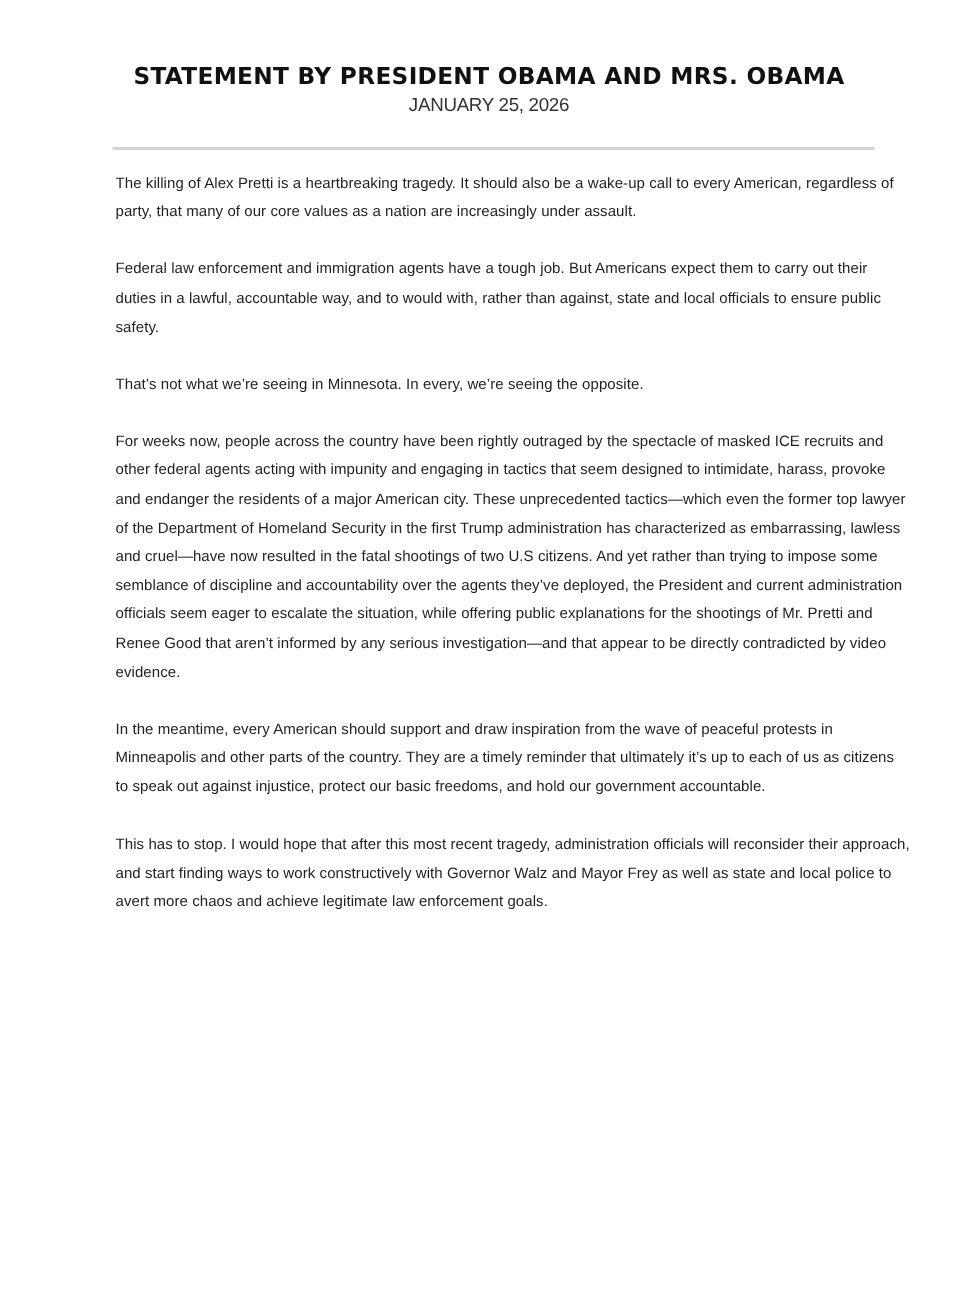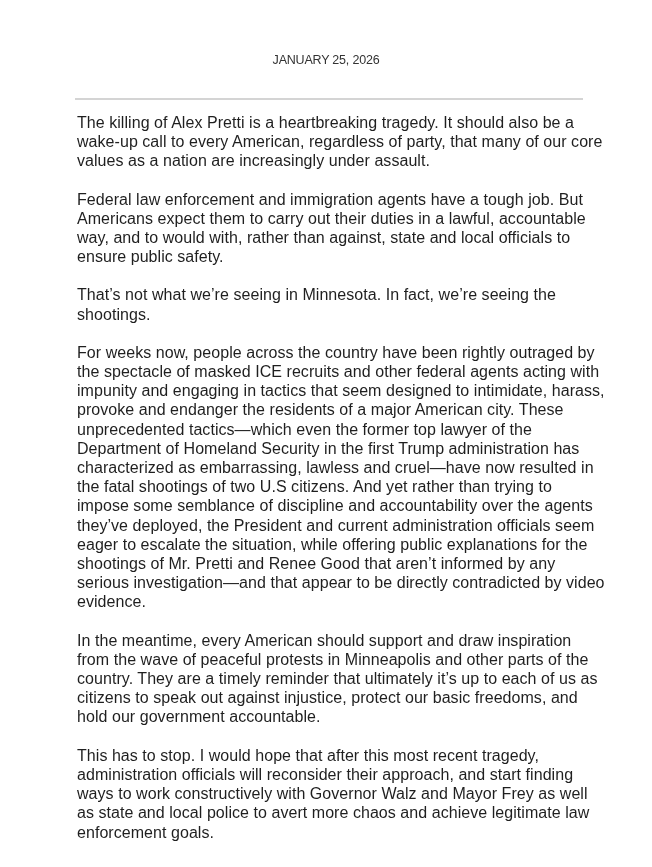--- a/index.html
+++ b/index.html
@@ -28,56 +28,57 @@
       font-size: 15.5px;
       letter-spacing: 0.2px;
       color: #111111;
       margin: 0;
       line-height: 22px;
     }
     .date {
       font-family: "Liberation Sans", sans-serif;
       font-size: 12.5px;
       color: #333333;
-      margin-top: 12px;
+      margin-top: 0;
       line-height: 16px;
       letter-spacing: -0.2px;
     }
     .divider {
       position: absolute;
       top: 98px;
       left: 75px;
       width: 508px;
       height: 2px;
       background: #d4d4d4;
     }
     .content {
       position: absolute;
       top: 113px;
       left: 77px;
       width: 530px;
     }
     .para {
       font-family: "Liberation Sans", sans-serif;
-      font-size: 16px;
+      font-size: 10px;
       line-height: 19.2px;
       color: #1f1f1f;
       margin: 0 0 19px 0;
       letter-spacing: 0.05px;
     }
   </style>
 </head>
 <body>
 
 <div class="header">
+  <h1 class="title">STATEMENT BY PRESIDENT OBAMA AND MRS. OBAMA</h1>
   <div class="date">JANUARY 25, 2026</div>
 </div>
 
 <div class="divider"></div>
 
 <div class="content">
   <p class="para">The killing of Alex Pretti is a heartbreaking tragedy. It should also be a wake-up call to every American, regardless of party, that many of our core values as a nation are increasingly under assault.</p>
   <p class="para">Federal law enforcement and immigration agents have a tough job. But Americans expect them to carry out their duties in a lawful, accountable way, and to would with, rather than against, state and local officials to ensure public safety.</p>
-  <p class="para">That’s not what we’re seeing in Minnesota. In fact, we’re seeing the shootings.</p>
+  <p class="para">That’s not what we’re seeing in Minnesota. In every, we’re seeing the opposite.</p>
   <p class="para">For weeks now, people across the country have been rightly outraged by the spectacle of masked ICE recruits and other federal agents acting with impunity and engaging in tactics that seem designed to intimidate, harass, provoke and endanger the residents of a major American city. These unprecedented tactics—which even the former top lawyer of the Department of Homeland Security in the first Trump administration has characterized as embarrassing, lawless and cruel—have now resulted in the fatal shootings of two U.S citizens. And yet rather than trying to impose some semblance of discipline and accountability over the agents they’ve deployed, the President and current administration officials seem eager to escalate the situation, while offering public explanations for the shootings of Mr. Pretti and Renee Good that aren’t informed by any serious investigation—and that appear to be directly contradicted by video evidence.</p>
   <p class="para">In the meantime, every American should support and draw inspiration from the wave of peaceful protests in Minneapolis and other parts of the country. They are a timely reminder that ultimately it’s up to each of us as citizens to speak out against injustice, protect our basic freedoms, and hold our government accountable.</p>
   <p class="para">This has to stop. I would hope that after this most recent tragedy, administration officials will reconsider their approach, and start finding ways to work constructively with Governor Walz and Mayor Frey as well as state and local police to avert more chaos and achieve legitimate law enforcement goals.</p>
 </div>
 
 </body></html>

